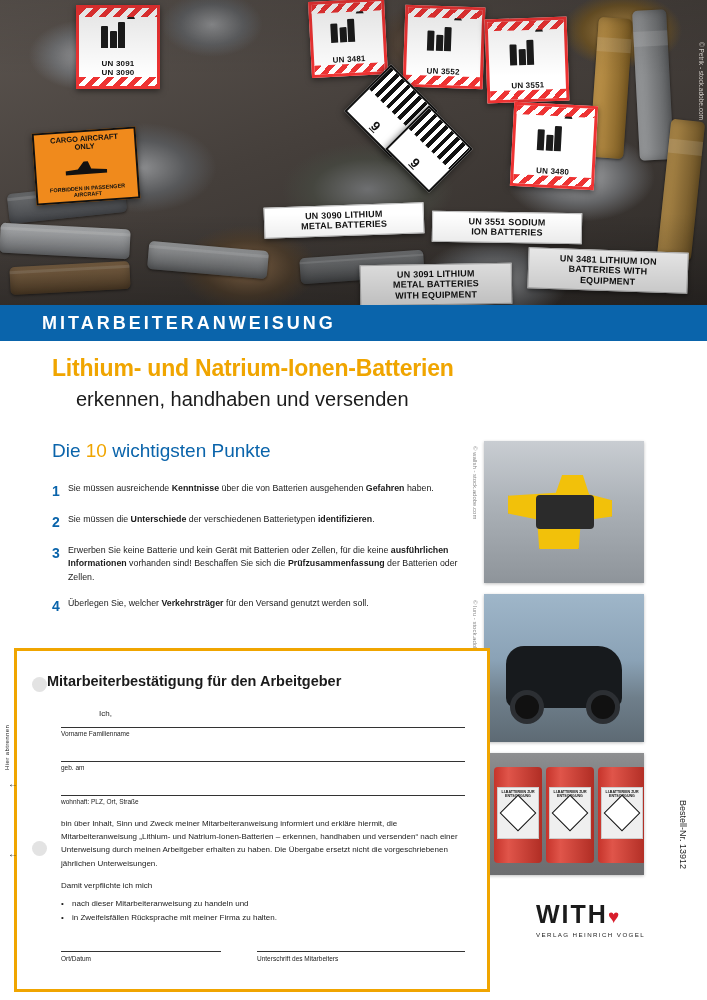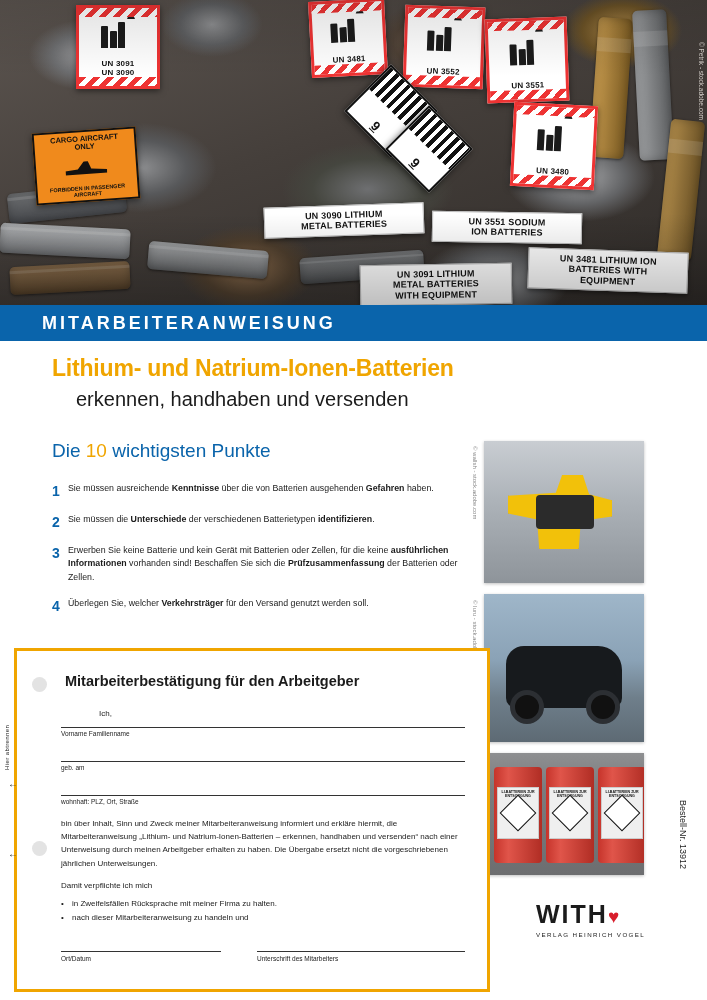--- a/index.html
+++ b/index.html
@@ -222,21 +222,21 @@
   .logo .word { font-size:25px; font-weight:bold; letter-spacing:2px; color:#1b1b1b; }
   .logo .heart { color:#d81e2c; font-size:19px; }
   .logo .sub { font-size:6.2px; letter-spacing:1.4px; color:#1b1b1b; margin-top:2px; }
 
   
   .confirm {
     position:absolute; left:14px; top:648px; width:476px; height:344px;
     border:3px solid #f0a500; background:#fff;
   }
   .confirm h2 {
-    margin:0; padding:22px 0 0 48px;
+    margin:0; padding:22px 0 0 30px;
     font-size:14.5px; font-weight:bold; color:#1b1b1b;
   }
   .confirm .ich { position:absolute; left:44px; top:58px; font-size:8px; color:#1b1b1b;padding-left:38px; }
   .fline { position:absolute; left:44px; width:404px; border-bottom:1px solid #333; }
   .flabel { position:absolute; left:44px; font-size:6.5px; color:#1b1b1b; }
   .ptext {
     position:absolute; left:44px; width:406px;
     font-size:8px; color:#1b1b1b; line-height:1.65;
   }
   .bullets { position:absolute; left:44px; width:406px; font-size:8px; line-height:1.7; color:#1b1b1b; }
@@ -450,22 +450,22 @@
   <div class="fline" style="top:110px;"></div>
   <div class="flabel" style="top:113px;">geb. am</div>
 
   <div class="fline" style="top:144px;"></div>
   <div class="flabel" style="top:147px;">wohnhaft: PLZ, Ort, Straße</div>
 
   <div class="ptext" style="top:166px;">bin über Inhalt, Sinn und Zweck meiner Mitarbeiteranweisung informiert und erkläre hiermit, die Mitarbeiteranweisung „Lithium- und Natrium-Ionen-Batterien – erkennen, handhaben und versenden“ nach einer Unterweisung durch meinen Arbeitgeber erhalten zu haben. Die Übergabe ersetzt nicht die vorgeschriebenen jährlichen Unterweisungen.</div>
 
   <div class="ptext" style="top:228px;">Damit verpflichte ich mich</div>
   <div class="bullets" style="top:246px;">
+    <div>nach dieser Mitarbeiteranweisung zu handeln und</div>
     <div>in Zweifelsfällen Rücksprache mit meiner Firma zu halten.</div>
-    <div>nach dieser Mitarbeiteranweisung zu handeln und</div>
   </div>
 
   <div class="sigline" style="left:44px;width:160px;"></div>
   <div class="signlabel" style="left:44px;">Ort/Datum</div>
   <div class="sigline" style="left:240px;width:208px;"></div>
   <div class="signlabel" style="left:240px;">Unterschrift des Mitarbeiters</div>
 </div>
 
 <div class="cutline">Hier abtrennen</div>
 <div class="arrowL" style="top:778px;">←</div>

